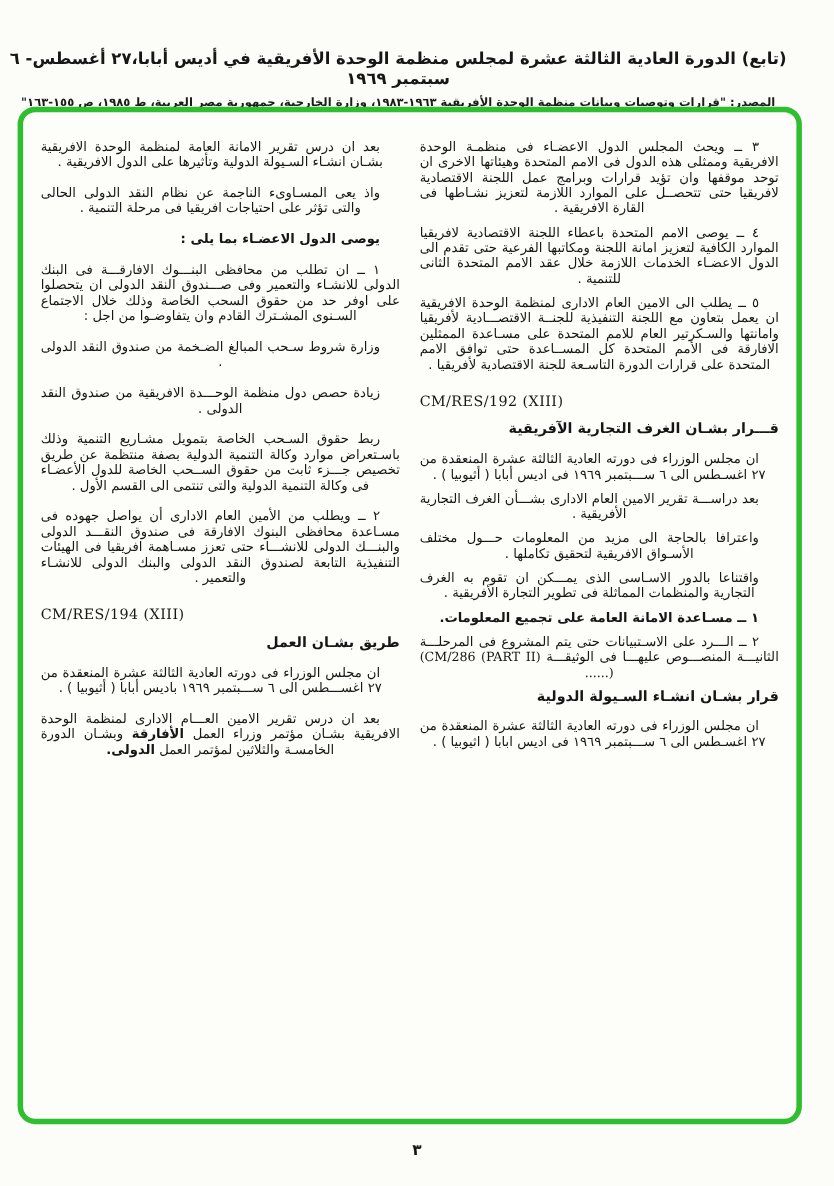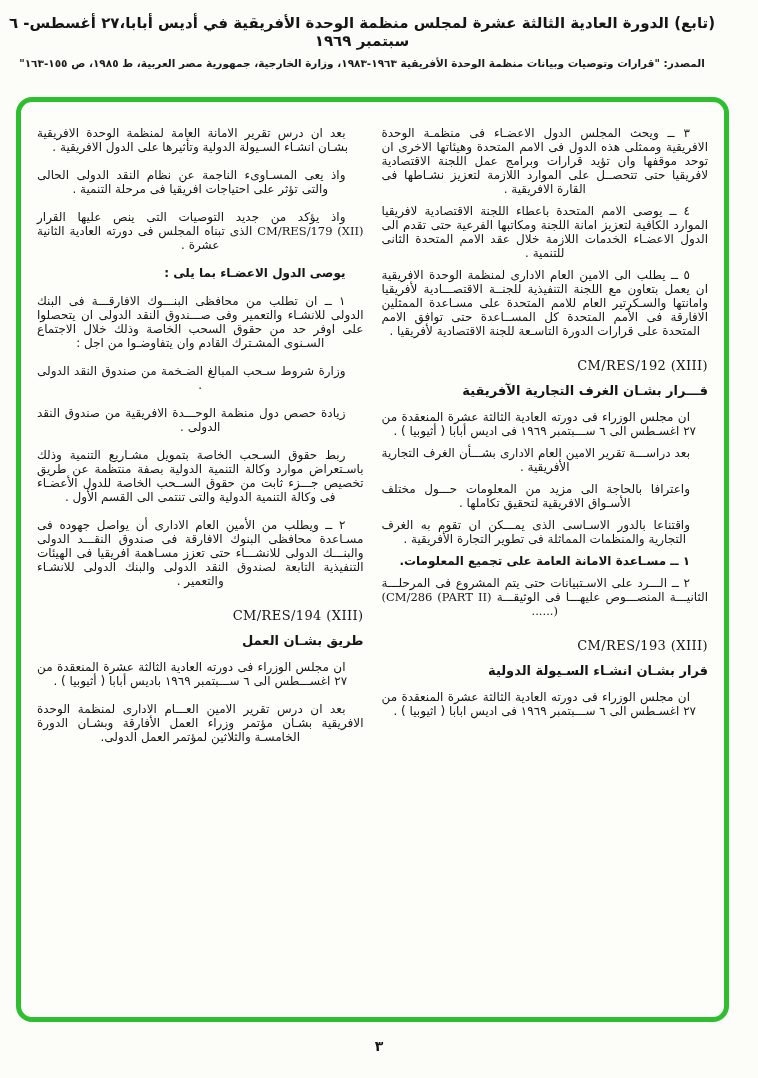--- a/index.html
+++ b/index.html
@@ -2,48 +2,48 @@
 <html lang="ar"><head>
 <meta charset="utf-8">
 <style>
   html,body{margin:0;padding:0;}
   body{
     width:758px;height:1078px;position:relative;
     background:#fcfcf9;color:#161616;
     font-family:"DejaVu Sans",sans-serif;
     overflow:hidden;
   }
-  .header{position:absolute;top:14px;left:0;width:724px;text-align:center;direction:rtl;}
+  .header{position:absolute;top:44px;left:0;width:724px;text-align:center;direction:rtl;}
   .header-title{font-size:15px;font-weight:bold;letter-spacing:0px;}
   .header-source{font-size:10.5px;font-weight:bold;margin-top:7px;color:#1b1b1b;}
   .content-box{
     box-sizing:border-box;position:absolute;left:16px;top:97px;
     width:713px;height:925px;
     border:5px solid #2fbe2f;border-radius:16px;
     padding:24px 16px 8px 16px;background:#fdfdfa;overflow:hidden;
   }
   .columns{display:flex;flex-direction:row-reverse;gap:18px;height:100%;}
   .col{flex:1;direction:rtl;}
   .col p{
     font-size:12px;line-height:14px;margin:0 0 8px;
     text-align:justify;text-align-last:center;text-indent:18px;
   }
   .col p.open{text-align-last:right;font-weight:bold;}
   .col-left p{margin-bottom:14px;}
   .res-label{
     font-family:"DejaVu Serif",serif;font-size:13px;
-    direction:ltr;text-align:right;margin:20px 0 10px;
+    direction:ltr;text-align:left;margin:20px 0 10px;
     letter-spacing:0.4px;white-space:nowrap;
   }
   .res-heading{
     font-weight:bold;font-size:13px;
     margin:0 0 12px;direction:rtl;
   }
   .latin{font-family:"DejaVu Serif",serif;direction:ltr;unicode-bidi:embed;font-size:11.5px;}
-  .bold{font-weight:normal;margin-top:18px;}
+  .bold{font-weight:bold;margin-top:18px;}
   .page-number{
     position:absolute;top:1038px;left:0;width:758px;
     text-align:center;font-size:14px;font-weight:bold;
   }
 </style>
 </head>
 <body>
 
 <header class="header">
   <div class="header-title">(تابع) الدورة العادية الثالثة عشرة لمجلس منظمة الوحدة الأفريقية في أديس أبابا،٢٧ أغسطس- ٦ سبتمبر ١٩٦٩</div>
@@ -60,29 +60,27 @@
 
       <div class="res-label">CM/RES/192  (XIII)</div>
       <h2 class="res-heading">قـــرار بشـان الغرف التجارية الآفريقية</h2>
       <p>ان مجلس الوزراء فى دورته العادية الثالثة عشرة المنعقدة من ٢٧ اغسـطس الى ٦ ســـبتمبر ١٩٦٩ فى اديس أبابا ( أثيوبيا ) .</p>
       <p>بعد دراســـة تقرير الامين العام الادارى بشـــأن الغرف التجارية الأفريقية .</p>
       <p>واعترافا بالحاجة الى مزيد من المعلومات حـــول مختلف الأسـواق الافريقية لتحقيق تكاملها .</p>
       <p>واقتناعا بالدور الاسـاسى الذى يمـــكن ان تقوم به الغرف التجارية والمنظمات المماثلة فى تطوير التجارة الأفريقية .</p>
       <p class="open">١ ــ مسـاعدة الامانة العامة على تجميع المعلومات.</p>
       <p><span>٢ ــ الـــرد على الاسـتبيانات حتى يتم المشروع فى المرحلـــة الثانيـــة المنصـــوص عليهـــا فى الوثيقـــة</span> <span class="latin">(CM/286 (PART II) ......)</span></p>
 
-      <div class="res-label">CM/RES/193  (XIII)</div>
       <h2 class="res-heading">قرار بشـان انشـاء السـيولة الدولية</h2>
       <p>ان مجلس الوزراء فى دورته العادية الثالثة عشرة المنعقدة من ٢٧ اغسـطس الى ٦ ســـبتمبر ١٩٦٩ فى اديس ابابا ( اثيوبيا ) .</p>
     </section>
 
     <section class="col col-left">
       <p>بعد ان درس تقرير الامانة العامة لمنظمة الوحدة الافريقية بشـان انشـاء السـيولة الدولية وتأثيرها على الدول الافريقية .</p>
       <p>واذ يعى المسـاوىء الناجمة عن نظام النقد الدولى الحالى والتى تؤثر على احتياجات افريقيا فى مرحلة التنمية .</p>
-      <p><span>واذ يؤكد من جديد التوصيات التى ينص عليها القرار</span> <span class="latin">CM/RES/179 (XII)</span> <span>الذى تبناه المجلس فى دورته العادية الثانية عشرة .</span></p>
       <p class="open">يوصى الدول الاعضـاء بما يلى :</p>
       <p>١ ــ ان تطلب من محافظى البنـــوك الافارقـــة فى البنك الدولى للانشـاء والتعمير وفى صـــندوق النقد الدولى ان يتحصلوا على اوفر حد من حقوق السحب الخاصة وذلك خلال الاجتماع السـنوى المشـترك القادم وان يتفاوضـوا من اجل :</p>
       <p>وزارة شروط سـحب المبالغ الضـخمة من صندوق النقد الدولى .</p>
       <p>زيادة حصص دول منظمة الوحـــدة الافريقية من صندوق النقد الدولى .</p>
       <p>ربط حقوق السـحب الخاصة بتمويل مشـاريع التنمية وذلك باسـتعراض موارد وكالة التنمية الدولية بصفة منتظمة عن طريق تخصيص جـــزء ثابت من حقوق الســحب الخاصة للدول الأعضـاء فى وكالة التنمية الدولية والتى تنتمى الى القسم الأول .</p>
       <p>٢ ــ ويطلب من الأمين العام الادارى أن يواصل جهوده فى مسـاعدة محافظى البنوك الافارقة فى صندوق النقـــد الدولى والبنـــك الدولى للانشـــاء حتى تعزز مسـاهمة افريقيا فى الهيئات التنفيذية التابعة لصندوق النقد الدولى والبنك الدولى للانشـاء والتعمير .</p>
 
       <div class="res-label">CM/RES/194  (XIII)</div>
       <h2 class="res-heading">طريق بشـان العمل</h2>
       <p>ان مجلس الوزراء فى دورته العادية الثالثة عشرة المنعقدة من ٢٧ اغســـطس الى ٦ ســـبتمبر ١٩٦٩ باديس أبابا ( أثيوبيا ) .</p>

